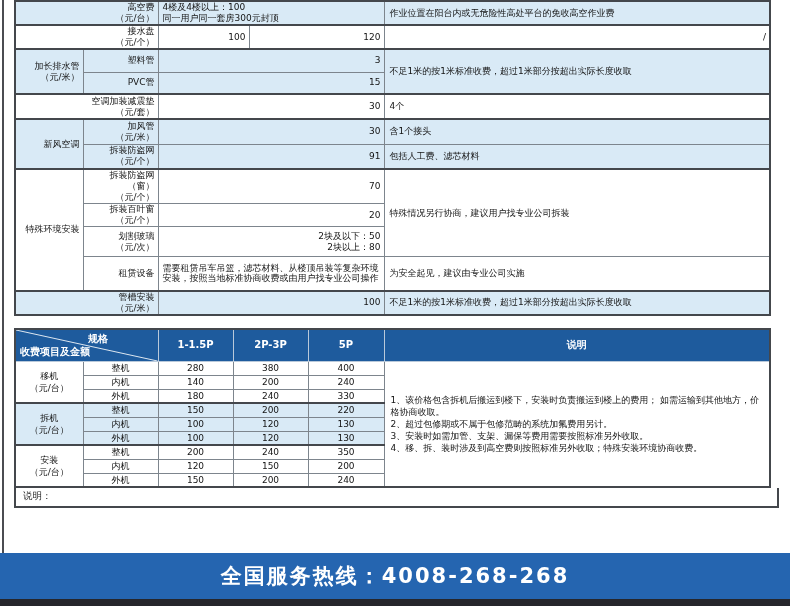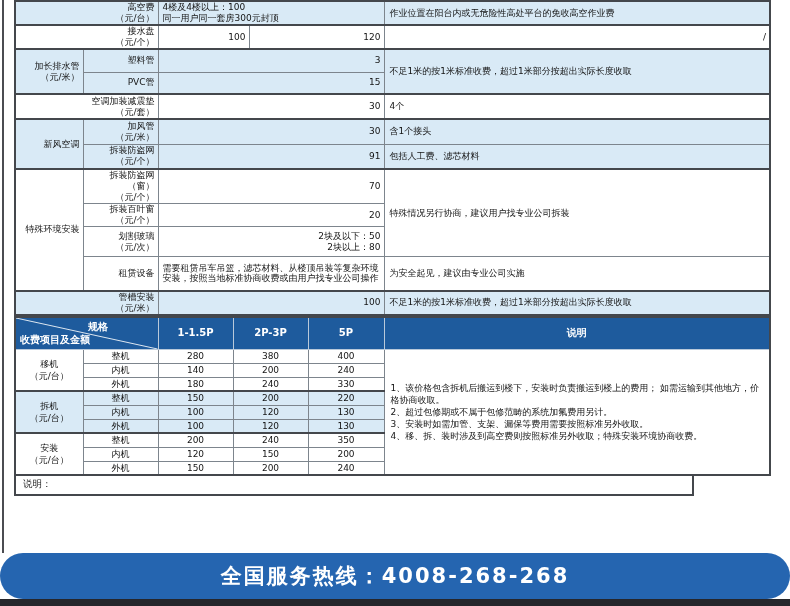--- a/index.html
+++ b/index.html
@@ -4,48 +4,48 @@
 <style>
   html,body{margin:0;padding:0;background:#fff;}
   .page{position:relative;width:790px;height:606px;background:#ffffff;overflow:hidden;
         font-family:"DejaVu Sans",sans-serif;color:#141414;}
   .left-edge{position:absolute;left:2px;top:0;width:2px;height:553px;background:#4b4c51;}
   .content{position:absolute;left:14px;top:0;width:755px;}
 
   table{border-collapse:collapse;table-layout:fixed;width:755px;}
   .t1{border:2px solid #44474c;font-size:9px;}
   .t1 td{border:1px solid #7d858d;padding:0 3px;text-align:right;vertical-align:middle;line-height:11px;}
-  .t2{border:2px solid #44474c;font-size:9px;margin-top:0;}
+  .t2{border:2px solid #44474c;font-size:9px;margin-top:12px;}
   .t2 td{border:1px solid #7d858d;padding:0 3px;text-align:center;vertical-align:middle;line-height:12px;}
   tr.sec > td{border-top:2px solid #44474c;}
 
   .lb td{background:#d9eaf6;}
   .al{text-align:left !important;padding-left:4px !important;}
   .desc{padding-left:5px !important;}
   .r22{height:22px}.r23{height:23px}.r25{height:25px}.r30{height:30px}.r34{height:34px}.r14{height:14px}
 
   
   .t2 tr.hd td{background:#1e5b9d;color:#ffffff;font-weight:bold;font-size:10px;
                border:1px solid #b9c9da;border-top:2px solid #44474c;height:31px;}
   .t2 tr.hd td.corner{padding:0;position:relative;border-left:2px solid #44474c;}
   .corner-wrap{position:absolute;inset:0;}
   .corner-wrap svg{position:absolute;left:0;top:0;width:100%;height:100%;}
   .corner-top{position:absolute;top:3px;left:58%;transform:translateX(-50%);white-space:nowrap;}
   .corner-bottom{position:absolute;bottom:3px;left:4px;white-space:nowrap;}
   .bignote{text-align:left !important;padding:2px 6px !important;line-height:11.5px;background:#fff;border-radius:23px;}
   .bignote div{margin:0;}
 
   
-  .footnotes{border:2px solid #44474c;border-top:none;width:680px;box-sizing:border-box;
+  .footnotes{border:2px solid #44474c;border-top:none;width:765px;box-sizing:border-box;
              padding:2px 17px 4px 7px;font-size:9.5px;line-height:11.5px;color:#222;}
   .footnotes .indent{padding-left:13px;}
 
   
   .footer-bar{position:absolute;left:0;top:553px;width:790px;height:46px;background:#2565b0;
-              display:flex;align-items:center;justify-content:center;border-radius:23px;}
+              display:flex;align-items:center;justify-content:center;}
   .footer-bar span{color:#ffffff;font-size:21px;font-weight:bold;letter-spacing:2px;}
   .footer-strip{position:absolute;left:0;top:599px;width:790px;height:7px;background:#26262b;}
 </style>
 </head>
 <body>
 
 <div class="page">
   <div class="left-edge"></div>
 
   <div class="content">

